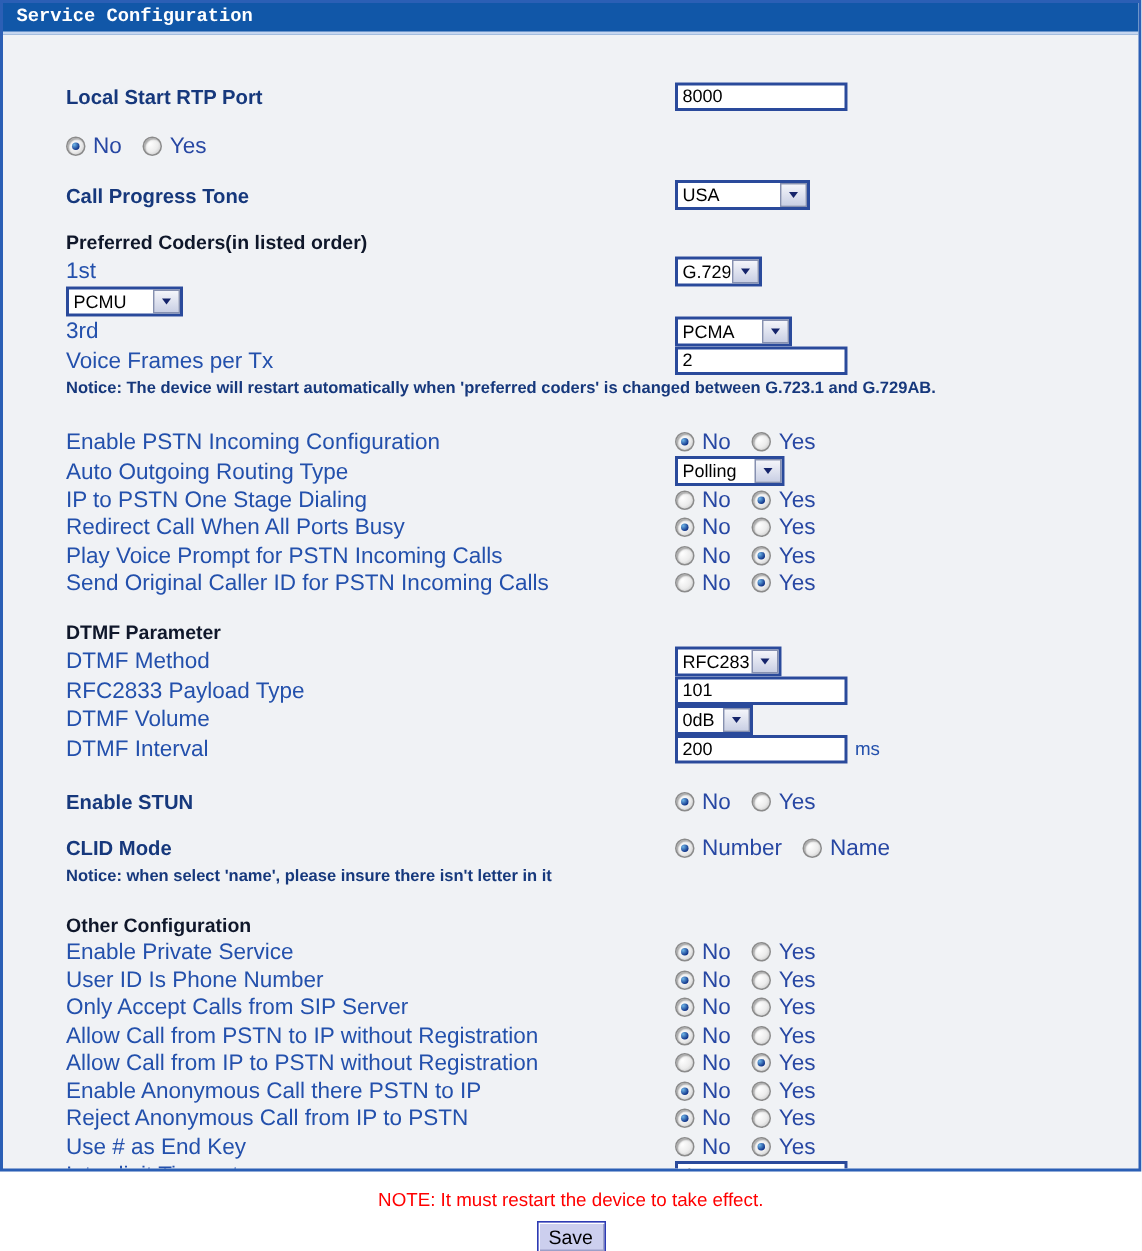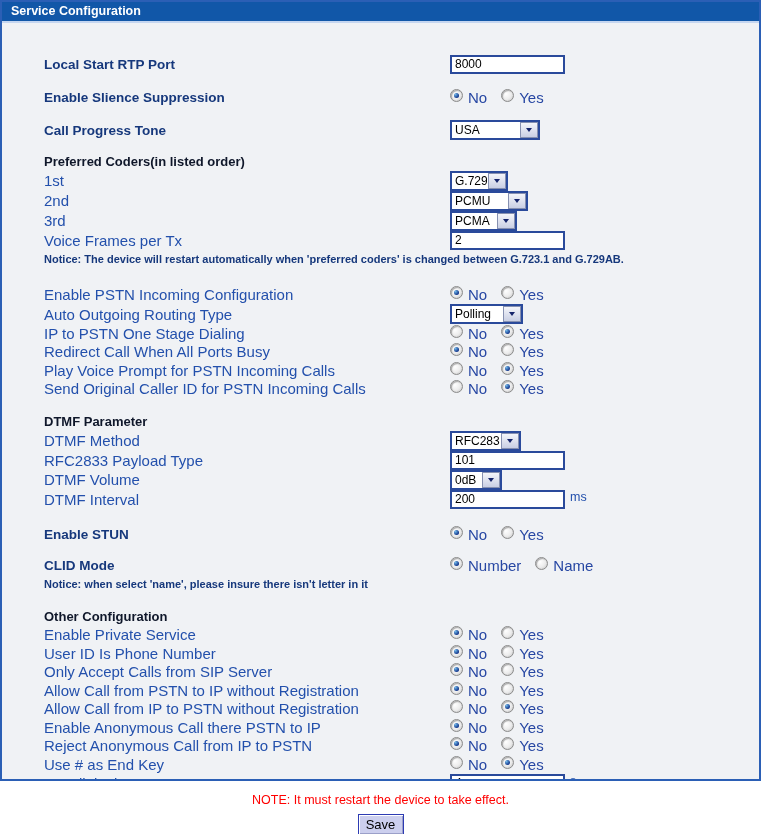--- a/index.html
+++ b/index.html
@@ -16,32 +16,33 @@
     overflow:hidden;
   }
   .titlebar {
     height:19px;
     background:#1157A8;
     border-bottom:2px solid #C5D6F0;
     color:#ffffff;
     font-size:12.5px; font-weight:bold;
     line-height:19px;
     padding-left:9px;
+    font-family:Liberation Mono, monospace;
   }
   .content { padding:30px 18px 0 42px; }
   .grp { margin:0; }
   .row { display:flex; align-items:center; min-height:18.5px; }
   .g-spacious .row { min-height:22px; margin-bottom:11px; }
   .lab { flex:0 0 406px; }
   .lab.bold-lg { font-size:13.5px; font-weight:bold; color:#16387C; }
   .lab.bold    { font-size:13px;   font-weight:bold; color:#0f172a; }
   .lab.regular { font-size:15px; color:#2350AC; }
   .notice-row { display:block; max-width:708px; line-height:19px;
                 font-size:11px; font-weight:bold; color:#16387C; }
-  .ctrl { display:flex; }
+  .ctrl { display:flex; align-items:center; }
   .ti {
     box-sizing:border-box;
     width:115px; height:19px;
     border:2px solid #2A4A9B; background:#ffffff;
     font-family:"Liberation Sans", sans-serif;
     font-size:12px; color:#000000;
     padding:0 3px; outline:none;
   }
   .sel {
     box-sizing:border-box;
@@ -93,21 +94,20 @@
   <div class="titlebar">Service Configuration</div>
   <div class="content" id="form-body">
       <div class="grp g-spacious" style="margin-top: 0px;">
         <div class="row">
           <div class="lab bold-lg">Local Start RTP Port</div>
           <div class="ctrl">
             <input class="ti" type="text" value="8000" style="">
           </div>
         </div>
         <div class="row">
-          <div class="lab bold-lg">Enable Slience Suppression</div>
           <div class="ctrl">
             <span class="rb on"></span>
             <span class="optlab">No</span>
             <span class="rb"></span>
             <span class="optlab">Yes</span>
           </div>
         </div>
         <div class="row">
           <div class="lab bold-lg">Call Progress Tone</div>
           <div class="ctrl">
@@ -129,34 +129,33 @@
           <div class="ctrl">
             <div class="sel" style="width: 58px;">
               <span class="val">G.729AB</span>
               <span class="arw">
                 <span class="tri"></span>
               </span>
             </div>
           </div>
         </div>
         <div class="row">
-          <div class="lab regular">2nd</div>
           <div class="ctrl">
             <div class="sel" style="width: 78px;">
               <span class="val">PCMU</span>
               <span class="arw">
                 <span class="tri"></span>
               </span>
             </div>
           </div>
         </div>
         <div class="row">
           <div class="lab regular">3rd</div>
           <div class="ctrl">
-            <div class="sel" style="width: 67px;">
+            <div class="sel" style="width: 78px;">
               <span class="val">PCMA</span>
               <span class="arw">
                 <span class="tri"></span>
               </span>
             </div>
           </div>
         </div>
         <div class="row">
           <div class="lab regular">Voice Frames per Tx</div>
           <div class="ctrl">

